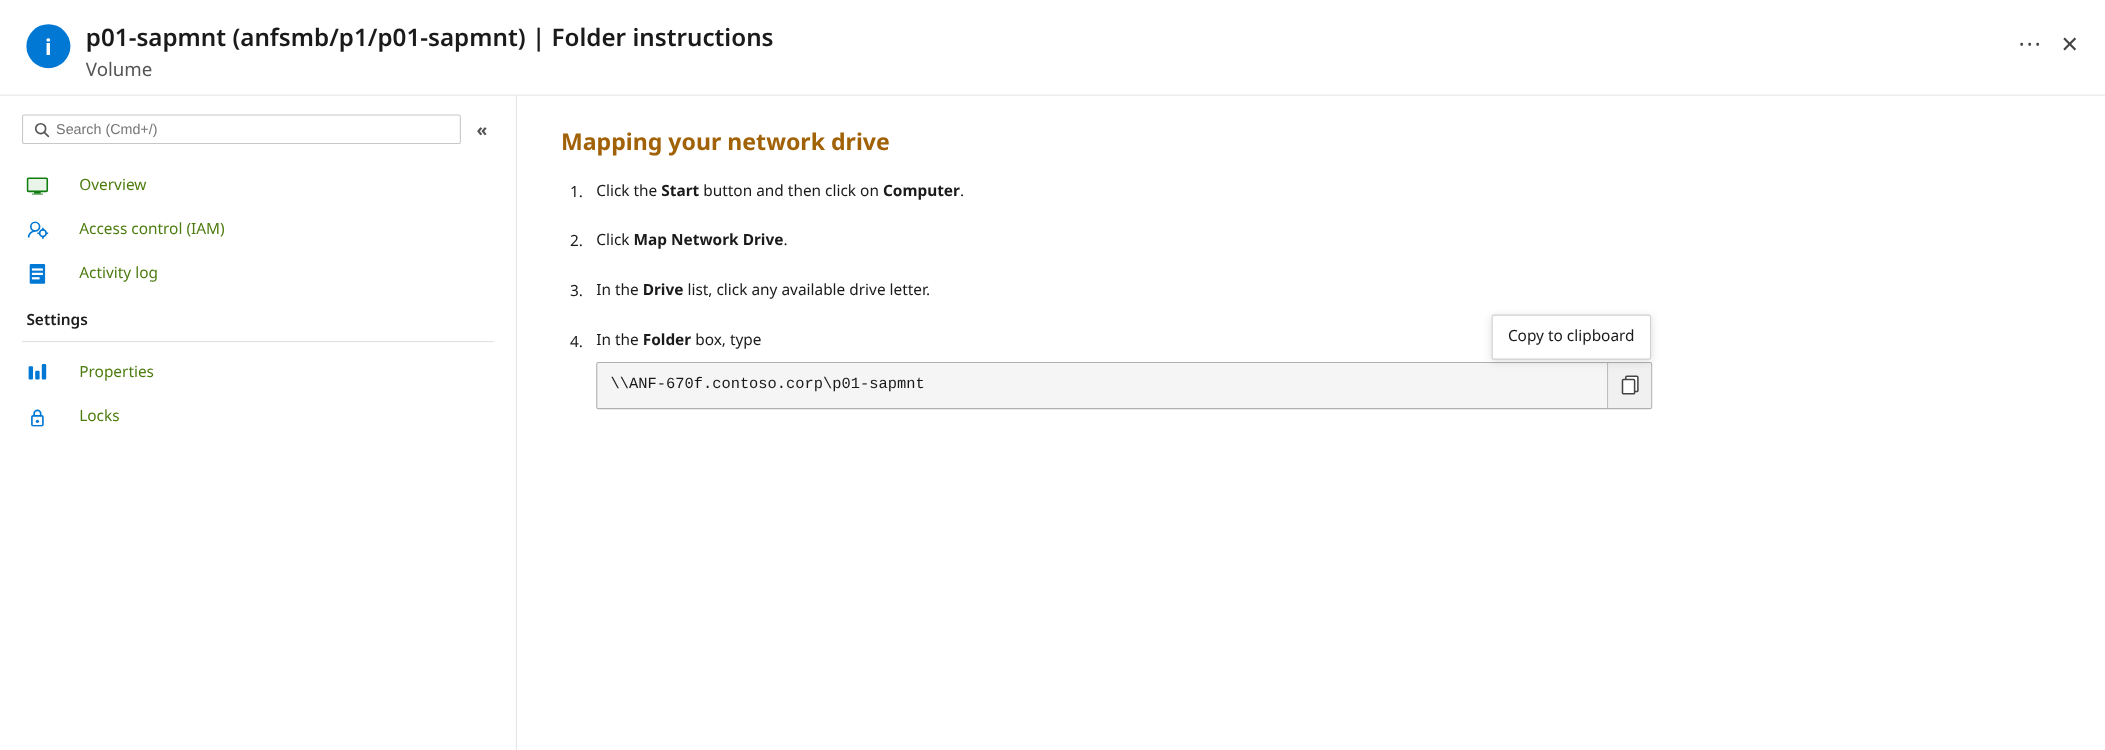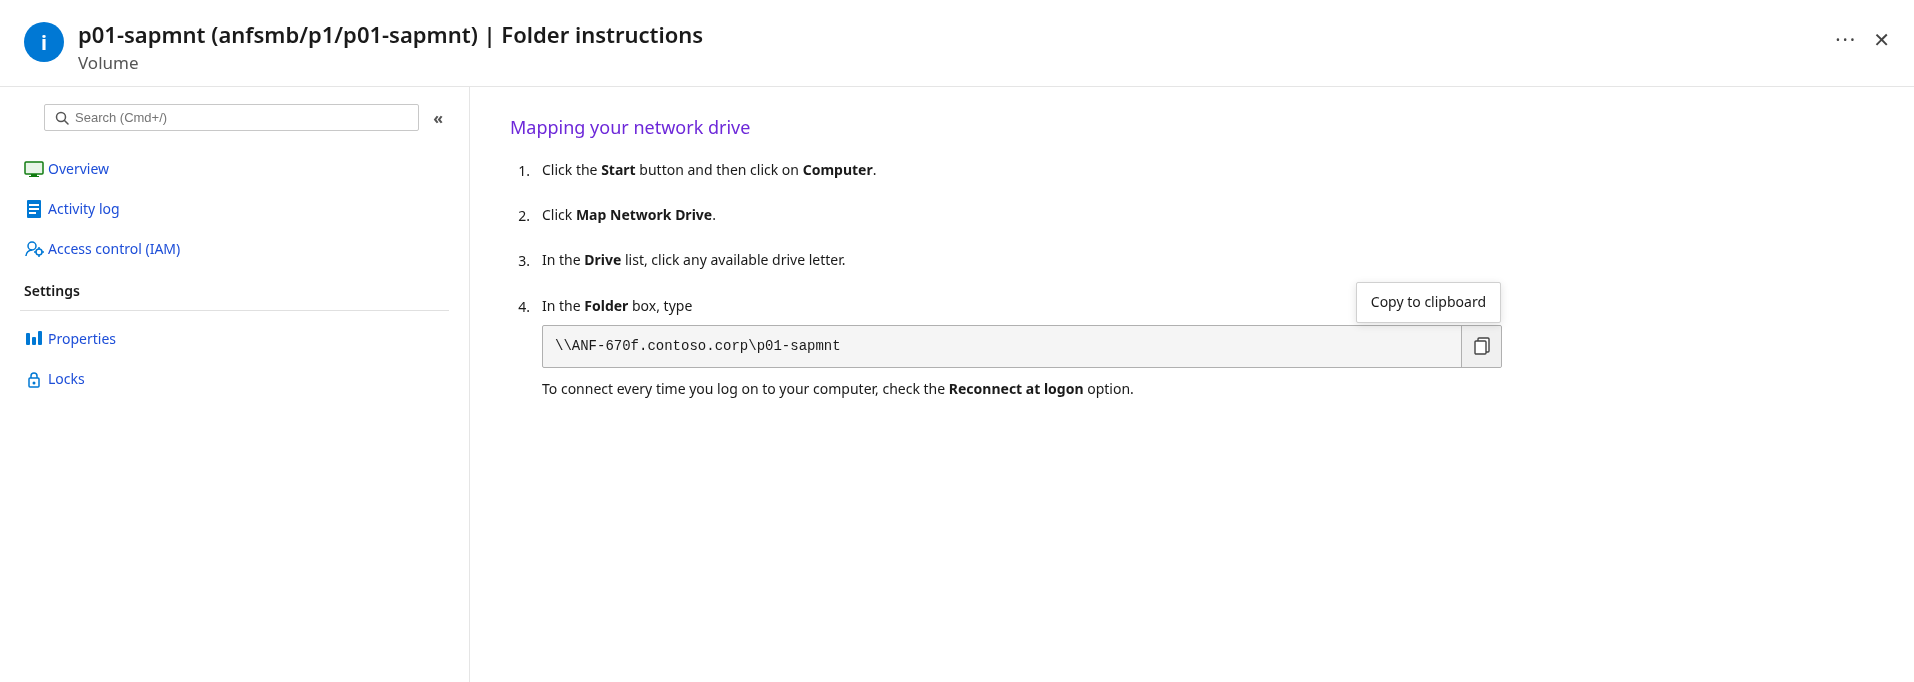--- a/index.html
+++ b/index.html
@@ -93,46 +93,45 @@
     }
     .search-box {
       flex: 1;
       display: flex;
       align-items: center;
       border: 1px solid #c8c8c8;
       border-radius: 2px;
       padding: 5px 10px;
       gap: 6px;
       background: #fff;
-      margin-left: 24px;
     }
     .search-box input {
       border: none;
       outline: none;
       font-size: 13px;
       color: #555;
       flex: 1;
       background: transparent;
     }
     .collapse-btn {
       color: #555;
       font-size: 16px;
       cursor: pointer;
       padding: 4px 6px;
       font-weight: bold;
     }
 
     .nav-item {
       display: flex;
       align-items: center;
-      gap: 4px;
+      gap: 28px;
       padding: 10px 24px;
       cursor: pointer;
       font-size: 14px;
-      color: #1d4ed8;
+      color: #4d7c0f;
     }
     .nav-icon {
       width: 20px;
       height: 20px;
       display: flex;
       align-items: center;
       justify-content: center;
       flex-shrink: 0;
     }
 
@@ -149,24 +148,24 @@
     }
 
     
     .main {
       flex: 1;
       padding: 28px 40px;
       overflow-y: auto;
       position: relative;
     }
     .section-title {
-      font-size: 18px;
-      font-weight: 400;
+      font-size: 21px;
+      font-weight: 700;
       margin-bottom: 20px;
-      color: #6d28d9;
+      color: #a16207;
     }
     .instruction-list {
       list-style: none;
       padding: 0;
     }
     .instruction-item {
       display: flex;
       gap: 12px;
       margin-bottom: 22px;
       align-items: flex-start;
@@ -288,43 +287,43 @@
           <rect x="1" y="1" width="18" height="12" rx="1" fill="#e8f5e8" stroke="#107c10" stroke-width="1.5"></rect>
           <rect x="7" y="13" width="6" height="2" fill="#107c10"></rect>
           <rect x="5" y="15" width="10" height="1" fill="#107c10"></rect>
         </svg>
       </div>
       <span>Overview</span>
     </div>
 
     <div class="nav-item">
       <div class="nav-icon">
-        <svg width="16" height="20" viewBox="0 0 16 20">
-          <rect x="1" y="1" width="14" height="18" rx="1" fill="#0078d4"></rect>
-          <rect x="3" y="5" width="10" height="2" fill="white"></rect>
-          <rect x="3" y="9" width="10" height="2" fill="white"></rect>
-          <rect x="3" y="13" width="7" height="2" fill="white"></rect>
-        </svg>
-      </div>
-      <span>Activity log</span>
-    </div>
-
-    <div class="nav-item">
-      <div class="nav-icon">
         <svg width="20" height="18" viewBox="0 0 20 18">
           <circle cx="8" cy="6" r="4" fill="none" stroke="#0078d4" stroke-width="1.5"></circle>
           <path d="M2 16c0-3.3 2.7-6 6-6" fill="none" stroke="#0078d4" stroke-width="1.5"></path>
           <circle cx="15" cy="12" r="3" fill="none" stroke="#0078d4" stroke-width="1.5"></circle>
           <line x1="15" y1="9" x2="15" y2="7" stroke="#0078d4" stroke-width="1.5"></line>
           <line x1="15" y1="15" x2="15" y2="17" stroke="#0078d4" stroke-width="1.5"></line>
           <line x1="12" y1="12" x2="10" y2="12" stroke="#0078d4" stroke-width="1.5"></line>
           <line x1="18" y1="12" x2="20" y2="12" stroke="#0078d4" stroke-width="1.5"></line>
         </svg>
       </div>
       <span>Access control (IAM)</span>
+    </div>
+
+    <div class="nav-item">
+      <div class="nav-icon">
+        <svg width="16" height="20" viewBox="0 0 16 20">
+          <rect x="1" y="1" width="14" height="18" rx="1" fill="#0078d4"></rect>
+          <rect x="3" y="5" width="10" height="2" fill="white"></rect>
+          <rect x="3" y="9" width="10" height="2" fill="white"></rect>
+          <rect x="3" y="13" width="7" height="2" fill="white"></rect>
+        </svg>
+      </div>
+      <span>Activity log</span>
     </div>
 
 
     <div class="section-header">Settings</div>
     <hr class="section-divider">
 
     <div class="nav-item">
       <div class="nav-icon">
         <svg width="18" height="18" viewBox="0 0 18 18">
           <rect x="1" y="3" width="4" height="12" rx="1" fill="#0078d4"></rect>
@@ -380,21 +379,18 @@
           <div class="folder-input-wrap" style="position:relative;">
             <span class="folder-input-text">\\ANF-670f.contoso.corp\p01-sapmnt</span>
             <div class="copy-btn" title="Copy to clipboard">
               <svg class="copy-icon-svg" viewBox="0 0 18 18" fill="none">
                 <rect x="5" y="1" width="11" height="14" rx="1" stroke="#444" stroke-width="1.4" fill="white"></rect>
                 <rect x="2" y="4" width="11" height="13" rx="1" stroke="#444" stroke-width="1.4" fill="white"></rect>
               </svg>
             </div>
             <div class="copy-tooltip">Copy to clipboard</div>
           </div>
-          <div class="reconnect-note">
-            To connect every time you log on to your computer, check the <b>Reconnect at logon</b> option.
-          </div>
         </span>
       </li>
     </ol>
   </div>
 
 </div>
 
 </body></html>

